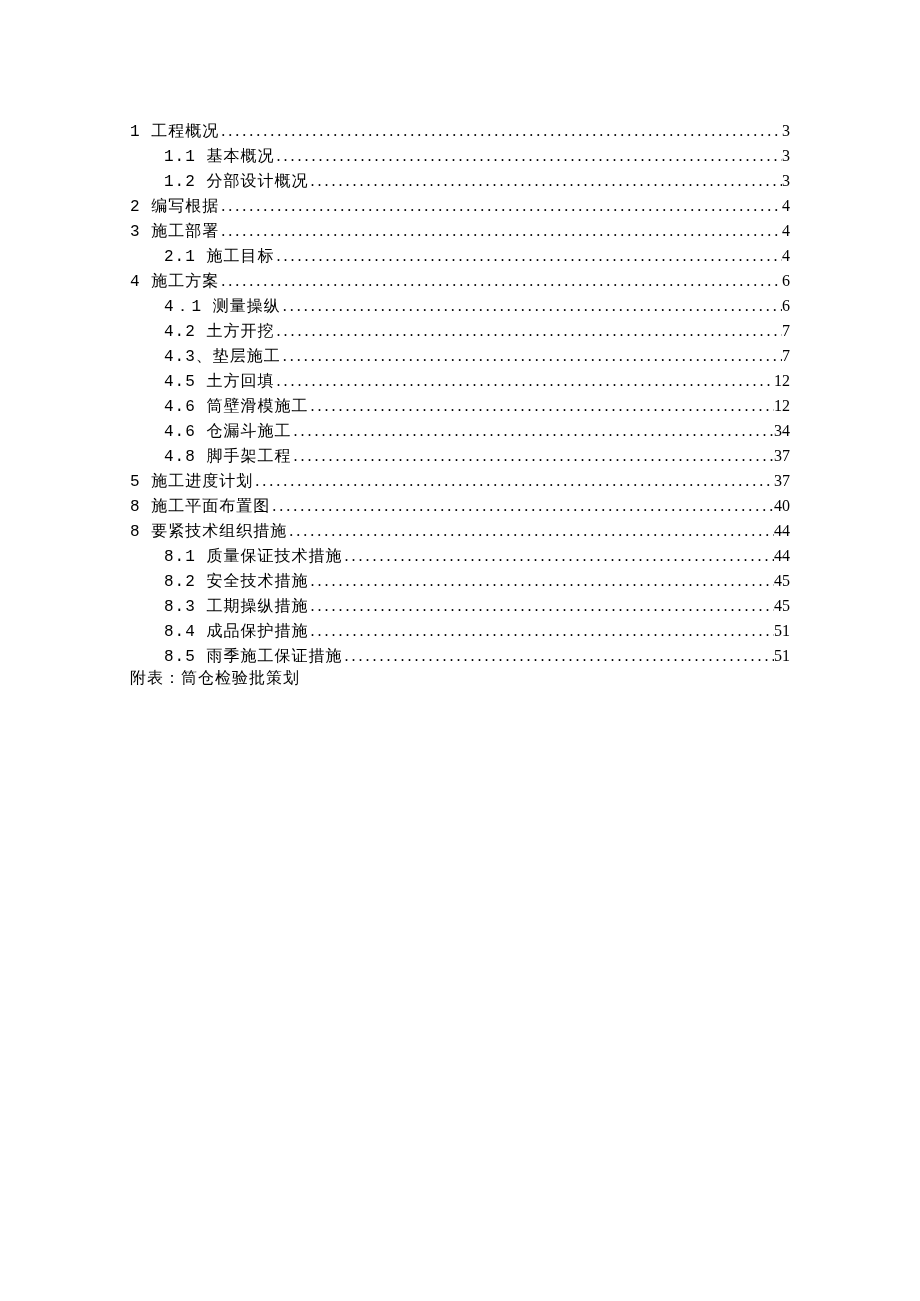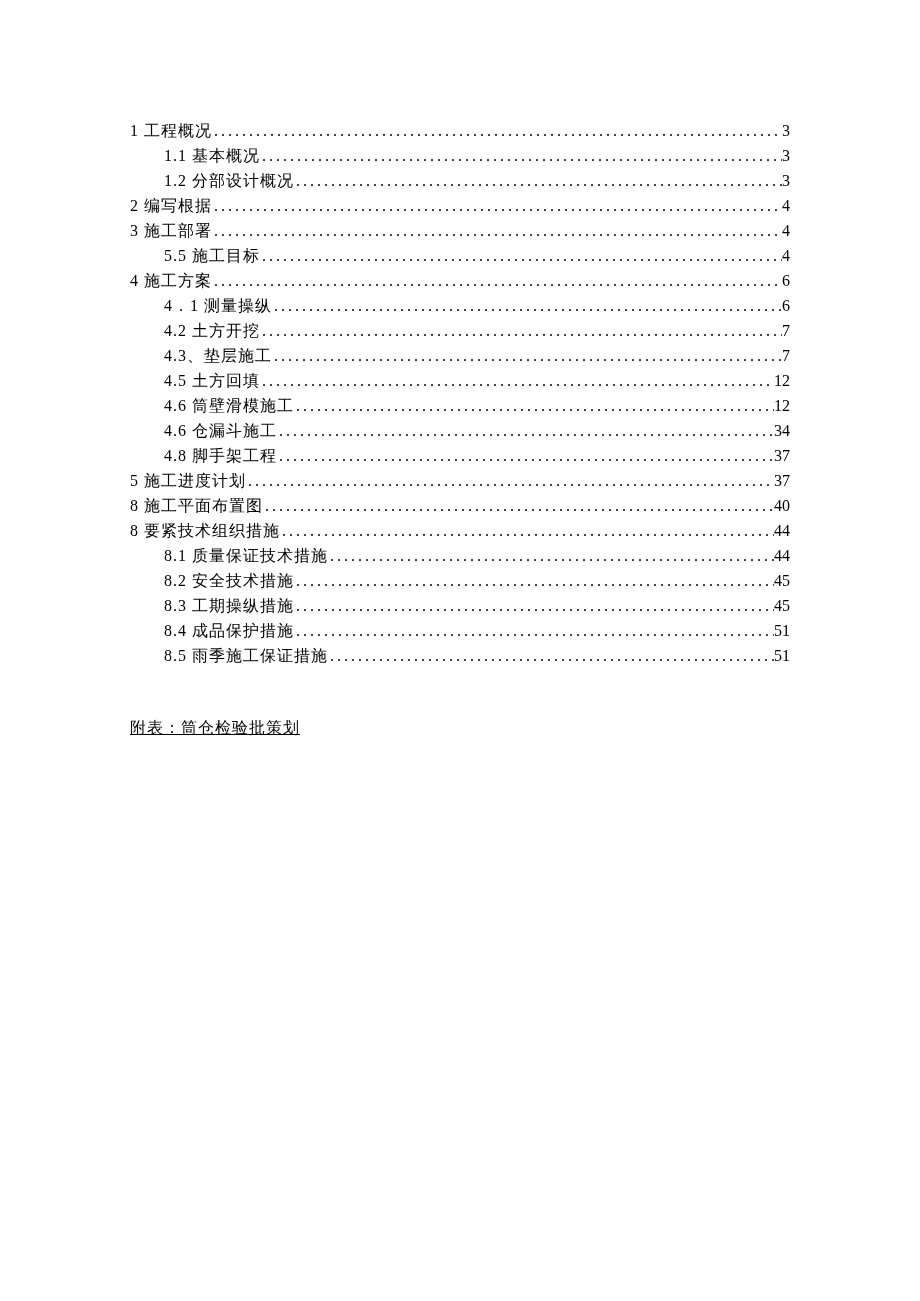--- a/index.html
+++ b/index.html
@@ -28,39 +28,38 @@
     }
     .toc-entry.level-1 {
       padding-left: 0;
     }
     .toc-entry.level-2 {
       padding-left: 34px;
     }
     .toc-title {
       flex: 0 0 auto;
       letter-spacing: 1px;
+      font-family: Liberation Mono, monospace;
     }
     .toc-dots {
       flex: 1 1 auto;
       overflow: hidden;
       letter-spacing: 3px;
       color: #000;
       padding: 0 2px;
     }
     .toc-dots::before {
       content: "..............................................................................................................";
     }
     .toc-page {
       flex: 0 0 auto;
       text-align: right;
     }
     .appendix {
-      margin-top: 50px;
       letter-spacing: 1px;
-      text-decoration: underline;
     }
   </style>
 </head>
 <body>
 
 <div class="toc-container">
   <div class="toc-entry level-1">
     <span class="toc-title">1 工程概况</span>
     <span class="toc-dots"></span>
     <span class="toc-page">3</span>
@@ -79,21 +78,21 @@
     <span class="toc-title">2 编写根据</span>
     <span class="toc-dots"></span>
     <span class="toc-page">4</span>
   </div>
   <div class="toc-entry level-1">
     <span class="toc-title">3 施工部署</span>
     <span class="toc-dots"></span>
     <span class="toc-page">4</span>
   </div>
   <div class="toc-entry level-2">
-    <span class="toc-title">5.5 施工目标</span>
+    <span class="toc-title">2.1 施工目标</span>
     <span class="toc-dots"></span>
     <span class="toc-page">4</span>
   </div>
   <div class="toc-entry level-1">
     <span class="toc-title">4 施工方案</span>
     <span class="toc-dots"></span>
     <span class="toc-page">6</span>
   </div>
   <div class="toc-entry level-2">
     <span class="toc-title">4．1 测量操纵</span>

